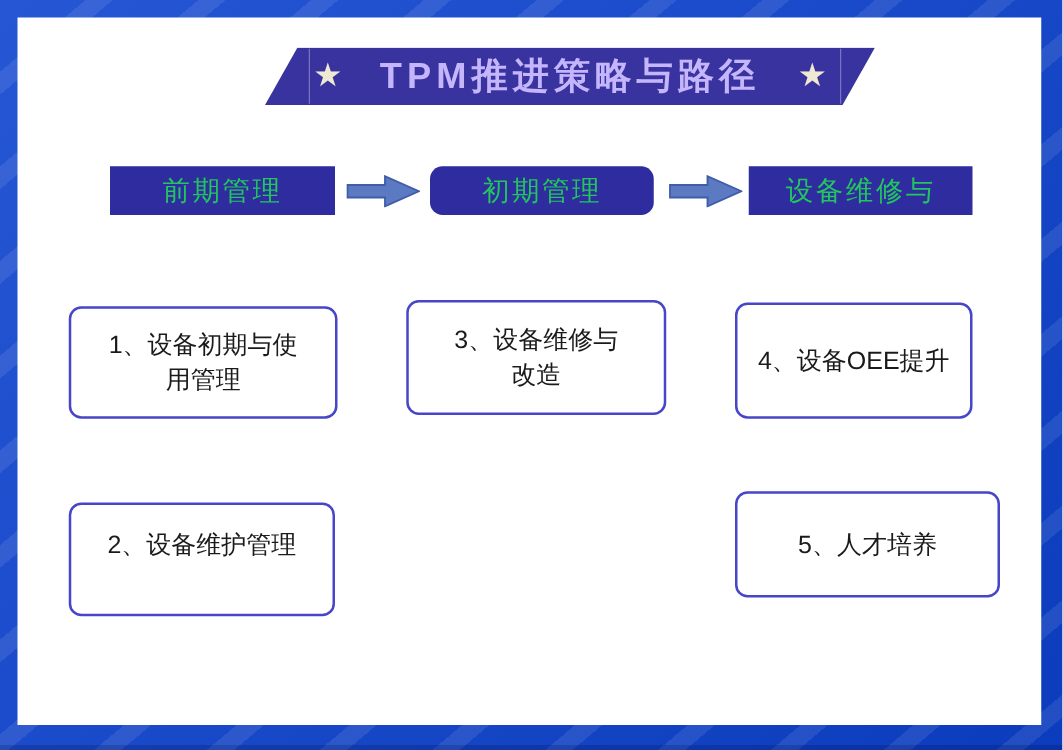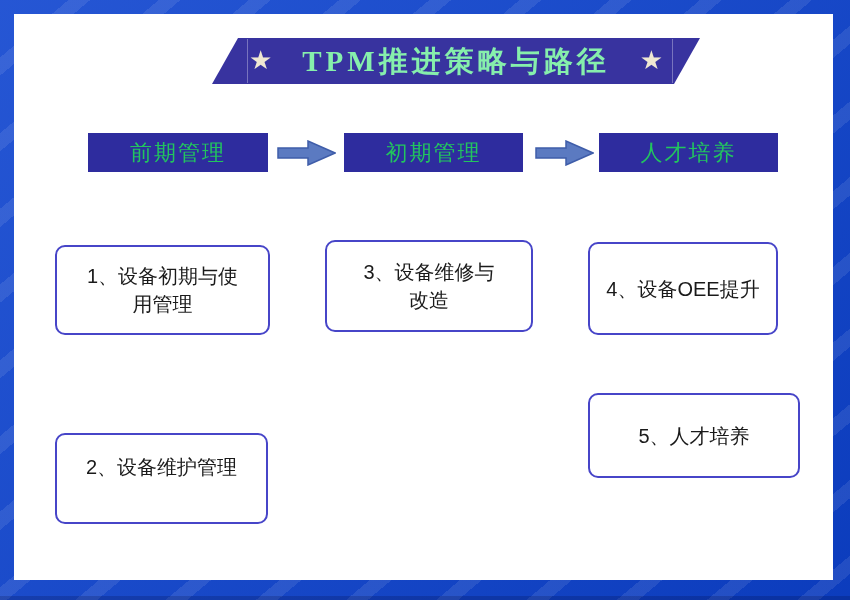--- a/index.html
+++ b/index.html
@@ -30,48 +30,48 @@
     position:absolute; top:1px; bottom:1px; width:1px;
     background:rgba(255,255,255,0.32);
   }
   .banner-line.left  { left:35px; }
   .banner-line.right { right:27px; }
   .banner-star {
     color:#efe8d2; font-size:26px; line-height:1; flex:0 0 auto;
     transform:translateY(-1px);
   }
   .banner-title {
-    color:#86efac; font-size:29px; font-weight:bold; letter-spacing:4px;
-    white-space:nowrap; line-height:1;font-family:Liberation Serif, serif;
+    color:#c4b5fd; font-size:29px; font-weight:bold; letter-spacing:4px;
+    white-space:nowrap; line-height:1;
   }
   
   .stage {
     position:absolute; top:119px; height:39px;
     background:#2e2c9e; color:#22c55e;
     display:flex; align-items:center; justify-content:center;
     font-size:22px; letter-spacing:2px; white-space:nowrap;
   }
   .stage.s0 { left:74px;  width:180px; }
-  .stage.s1 { left:330px; width:179px; }
+  .stage.s1 { left:330px; width:179px;border-radius:10px; }
   .stage.s2 { left:585px; width:179px; }
   .arrow { position:absolute; top:126px; width:59px; height:26px; }
   .arrow.a1 { left:263px; }
   .arrow.a2 { left:521px; }
   .arrow svg { display:block; width:100%; height:100%; }
   
   .flow-box {
     position:absolute; box-sizing:border-box;
     background:#ffffff; border:2px solid #4745c8; border-radius:10px;
     display:flex; align-items:center; justify-content:center;
     color:#1a1a1a; font-size:20px; line-height:1.4; text-align:center;
     white-space:pre-line; padding:6px 10px;
   }
   .flow-box.b1 { left:41px;  top:231px; width:215px; height:90px; }
   .flow-box.b2 { left:41px;  top:388px; width:213px; height:91px;
-                 align-items:flex-start; padding-top:18px;margin-top:31px; }
+                 align-items:flex-start; padding-top:18px; }
   .flow-box.b3 { left:311px; top:226px; width:208px; height:92px; }
   .flow-box.b4 { left:574px; top:228px; width:190px; height:93px; }
   .flow-box.b5 { left:574px; top:379px; width:212px; height:85px; }
 </style>
 </head>
 <body>
 
 <div class="page">
   <div class="panel">
 
@@ -92,21 +92,21 @@
     </div>
 
     <div class="stage s1">初期管理</div>
 
     <div class="arrow a2">
       <svg viewBox="0 0 59 26" preserveAspectRatio="none">
         <polygon points="1,8 31,8 31,1 58,13 31,25 31,18 1,18" fill="#5b7ac1" stroke="#3f5da9" stroke-width="1.5"></polygon>
       </svg>
     </div>
 
-    <div class="stage s2">人才培养</div>
+    <div class="stage s2">设备维修与</div>
 
     <div class="flow-box b1">1、设备初期与使
 用管理</div>
 
     <div class="flow-box b2">2、设备维护管理</div>
 
     <div class="flow-box b3">3、设备维修与
 改造</div>
 
     <div class="flow-box b4">4、设备OEE提升</div>

